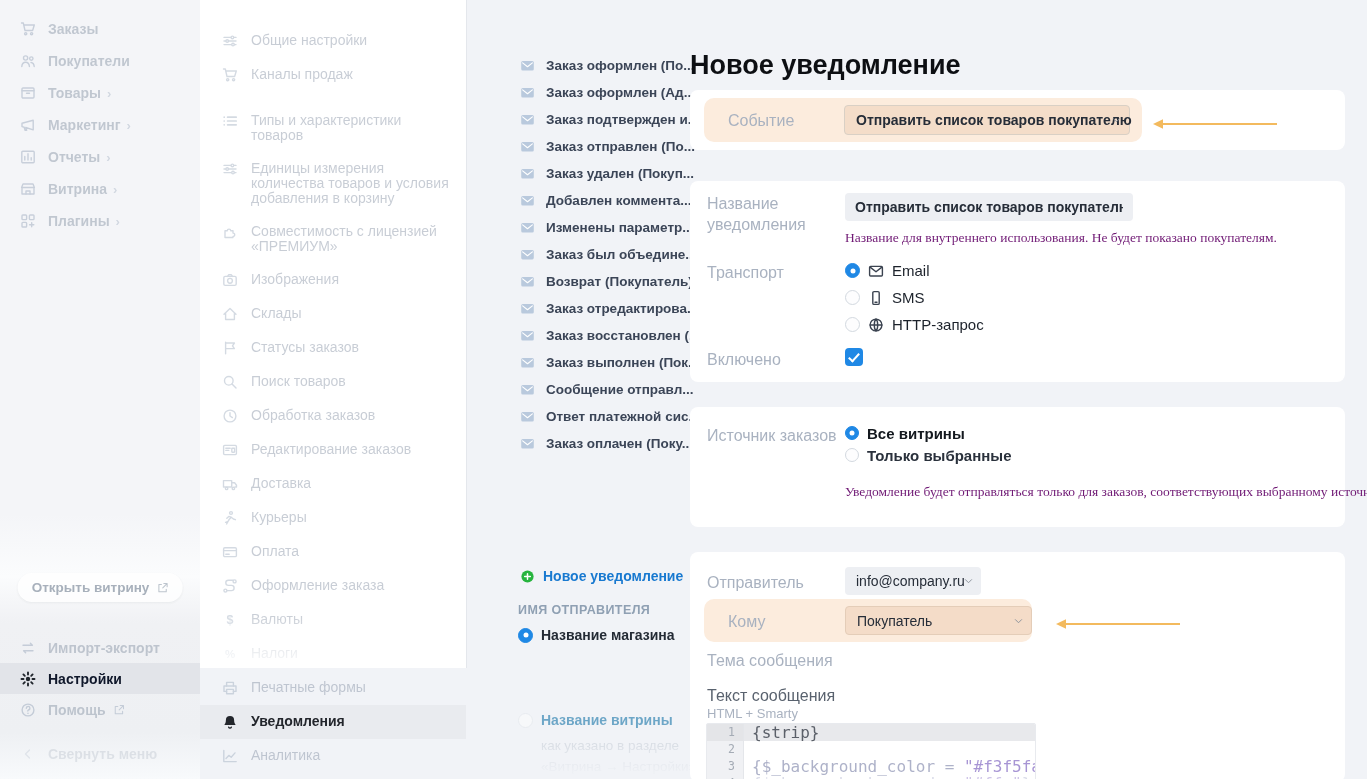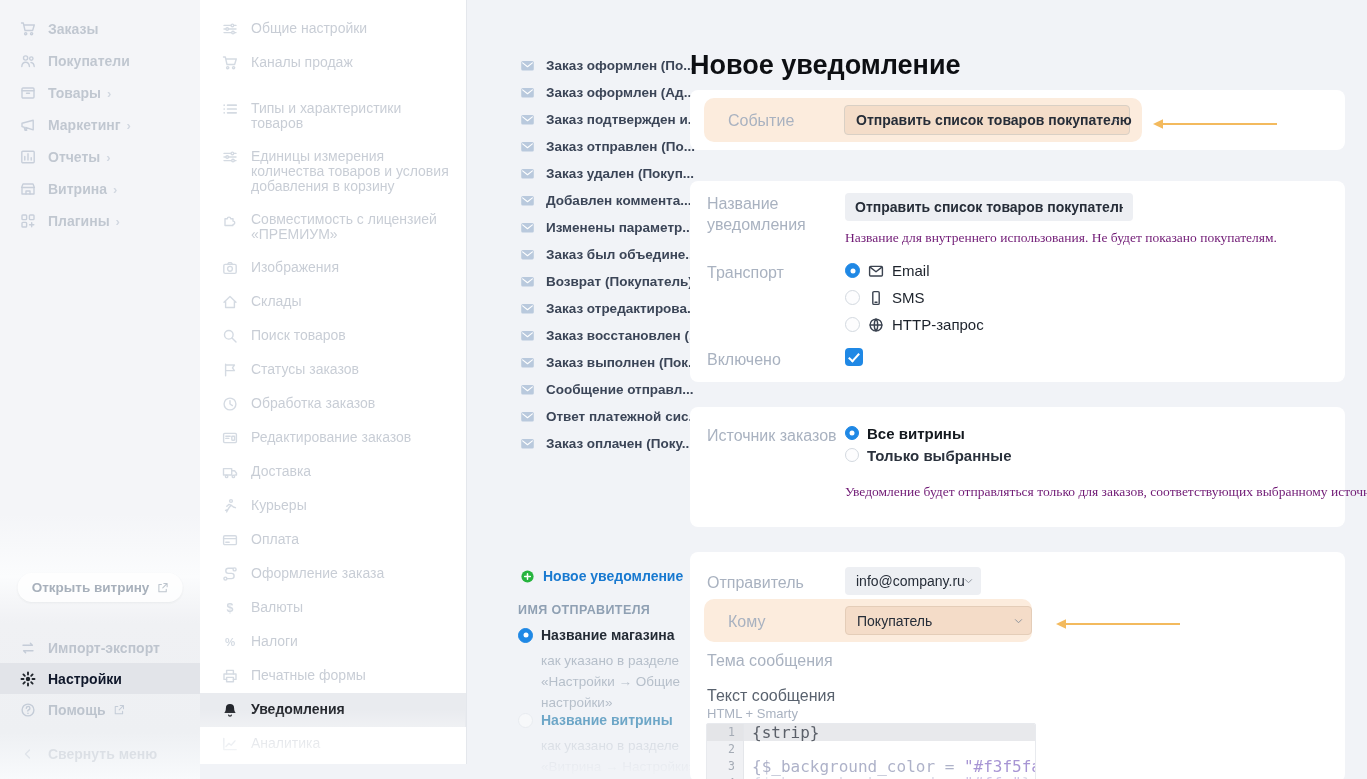--- a/index.html
+++ b/index.html
@@ -22,22 +22,22 @@
   .sb1-item.muted { opacity:.15; margin-top:13px; }
   .store-btn { position:absolute; left:50%; top:573px; transform:translateX(-50%);
     background:#fff; border-radius:15px; height:29px; padding:0 14px; display:flex; gap:7px;
     align-items:center; color:#9aa4b1; font-weight:700; font-size:13.5px; white-space:nowrap;
     box-shadow:0 1px 3px rgba(40,50,70,.08); opacity:.85; cursor:pointer; }
   .store-btn .ic { width:12px; height:12px; color:#b3bcc6; }
   .sb1-bottom { position:absolute; top:632px; width:100%; }
   .sb1-bottom .sb1-item { height:31px; }
 
   
-  .sb2 { position:absolute; left:200px; top:0; width:267px; height:764px; background:#fff;
-    border-right:1px solid #e4e7ec; padding-top:12px; z-index:2; }
+  .sb2 { position:absolute; left:200px; top:0; width:267px; height:668px; background:#fff;
+    border-right:1px solid #e4e7ec; padding-top:24px; z-index:2; }
   .sb2::after { content:''; position:absolute; left:0; right:1px; bottom:0; height:55px;
     background:linear-gradient(rgba(255,255,255,0),rgba(255,255,255,.92)); pointer-events:none; }
   .sb2-item { display:flex; align-items:flex-start; gap:13px; padding:9px 16px 9px 22px;
     color:#5f6e86; font-size:14px; line-height:15px; opacity:.34; cursor:pointer; }
   .sb2-item .ic { width:16px; height:16px; flex:none; color:#8496ad; margin-top:0; }
   .sb2-item.gap_before { margin-top:12px; }
   .sb2-item.selected { opacity:1; background:#e9ebef; color:#23262c; font-weight:700; }
   .sb2-item.selected .ic { color:#23262c; }
 
   
@@ -351,34 +351,34 @@
           <svg viewBox="0 0 16 16" fill="none" stroke="currentColor" stroke-width="1.4" stroke-linecap="round" stroke-linejoin="round">
             <path d="M2 8.2l6-5.7 6 5.7M3.6 7v6.5h8.8V7"></path>
           </svg>
         </span>
         <span class="lbl">Склады</span>
       </div>
 
       <div class="sb2-item">
         <span class="ic">
           <svg viewBox="0 0 16 16" fill="none" stroke="currentColor" stroke-width="1.4" stroke-linecap="round" stroke-linejoin="round">
+            <path d="M3.6 2.2v11.6M3.6 3h8.8l-1.9 2.8 1.9 2.8H3.6"></path>
+          </svg>
+        </span>
+        <span class="lbl">Статусы заказов</span>
+      </div>
+
+      <div class="sb2-item">
+        <span class="ic">
+          <svg viewBox="0 0 16 16" fill="none" stroke="currentColor" stroke-width="1.4" stroke-linecap="round" stroke-linejoin="round">
             <circle cx="6.8" cy="6.8" r="4.3"></circle>
             <path d="M10 10l4 4"></path>
           </svg>
         </span>
         <span class="lbl">Поиск товаров</span>
-      </div>
-
-      <div class="sb2-item">
-        <span class="ic">
-          <svg viewBox="0 0 16 16" fill="none" stroke="currentColor" stroke-width="1.4" stroke-linecap="round" stroke-linejoin="round">
-            <path d="M3.6 2.2v11.6M3.6 3h8.8l-1.9 2.8 1.9 2.8H3.6"></path>
-          </svg>
-        </span>
-        <span class="lbl">Статусы заказов</span>
       </div>
 
       <div class="sb2-item">
         <span class="ic">
           <svg viewBox="0 0 16 16" fill="none" stroke="currentColor" stroke-width="1.4" stroke-linecap="round" stroke-linejoin="round">
             <circle cx="8" cy="8" r="5.9"></circle>
             <path d="M8 4.6V8l2.4 1.6"></path>
           </svg>
         </span>
         <span class="lbl">Обработка заказов</span>
@@ -649,21 +649,20 @@
           </svg>
         </span>
       <span>Новое уведомление</span>
     </div>
     <div class="sender-header">ИМЯ ОТПРАВИТЕЛЯ</div>
     <div class="sn1">
       <div class="sn-opt">
         <span class="radio sel"></span>
         <span class="sn-lbl">Название магазина</span>
       </div>
-      <div class="sn-desc">как указано в разделе «Настройки → Общие настройки»</div>
     </div>
     <div class="sn2">
       <div class="sn-opt">
         <span class="radio"></span>
         <span class="sn-lbl">Название витрины</span>
       </div>
       <div class="sn-desc">как указано в разделе «Витрина → Настройки»</div>
     </div>
   </div>
 

